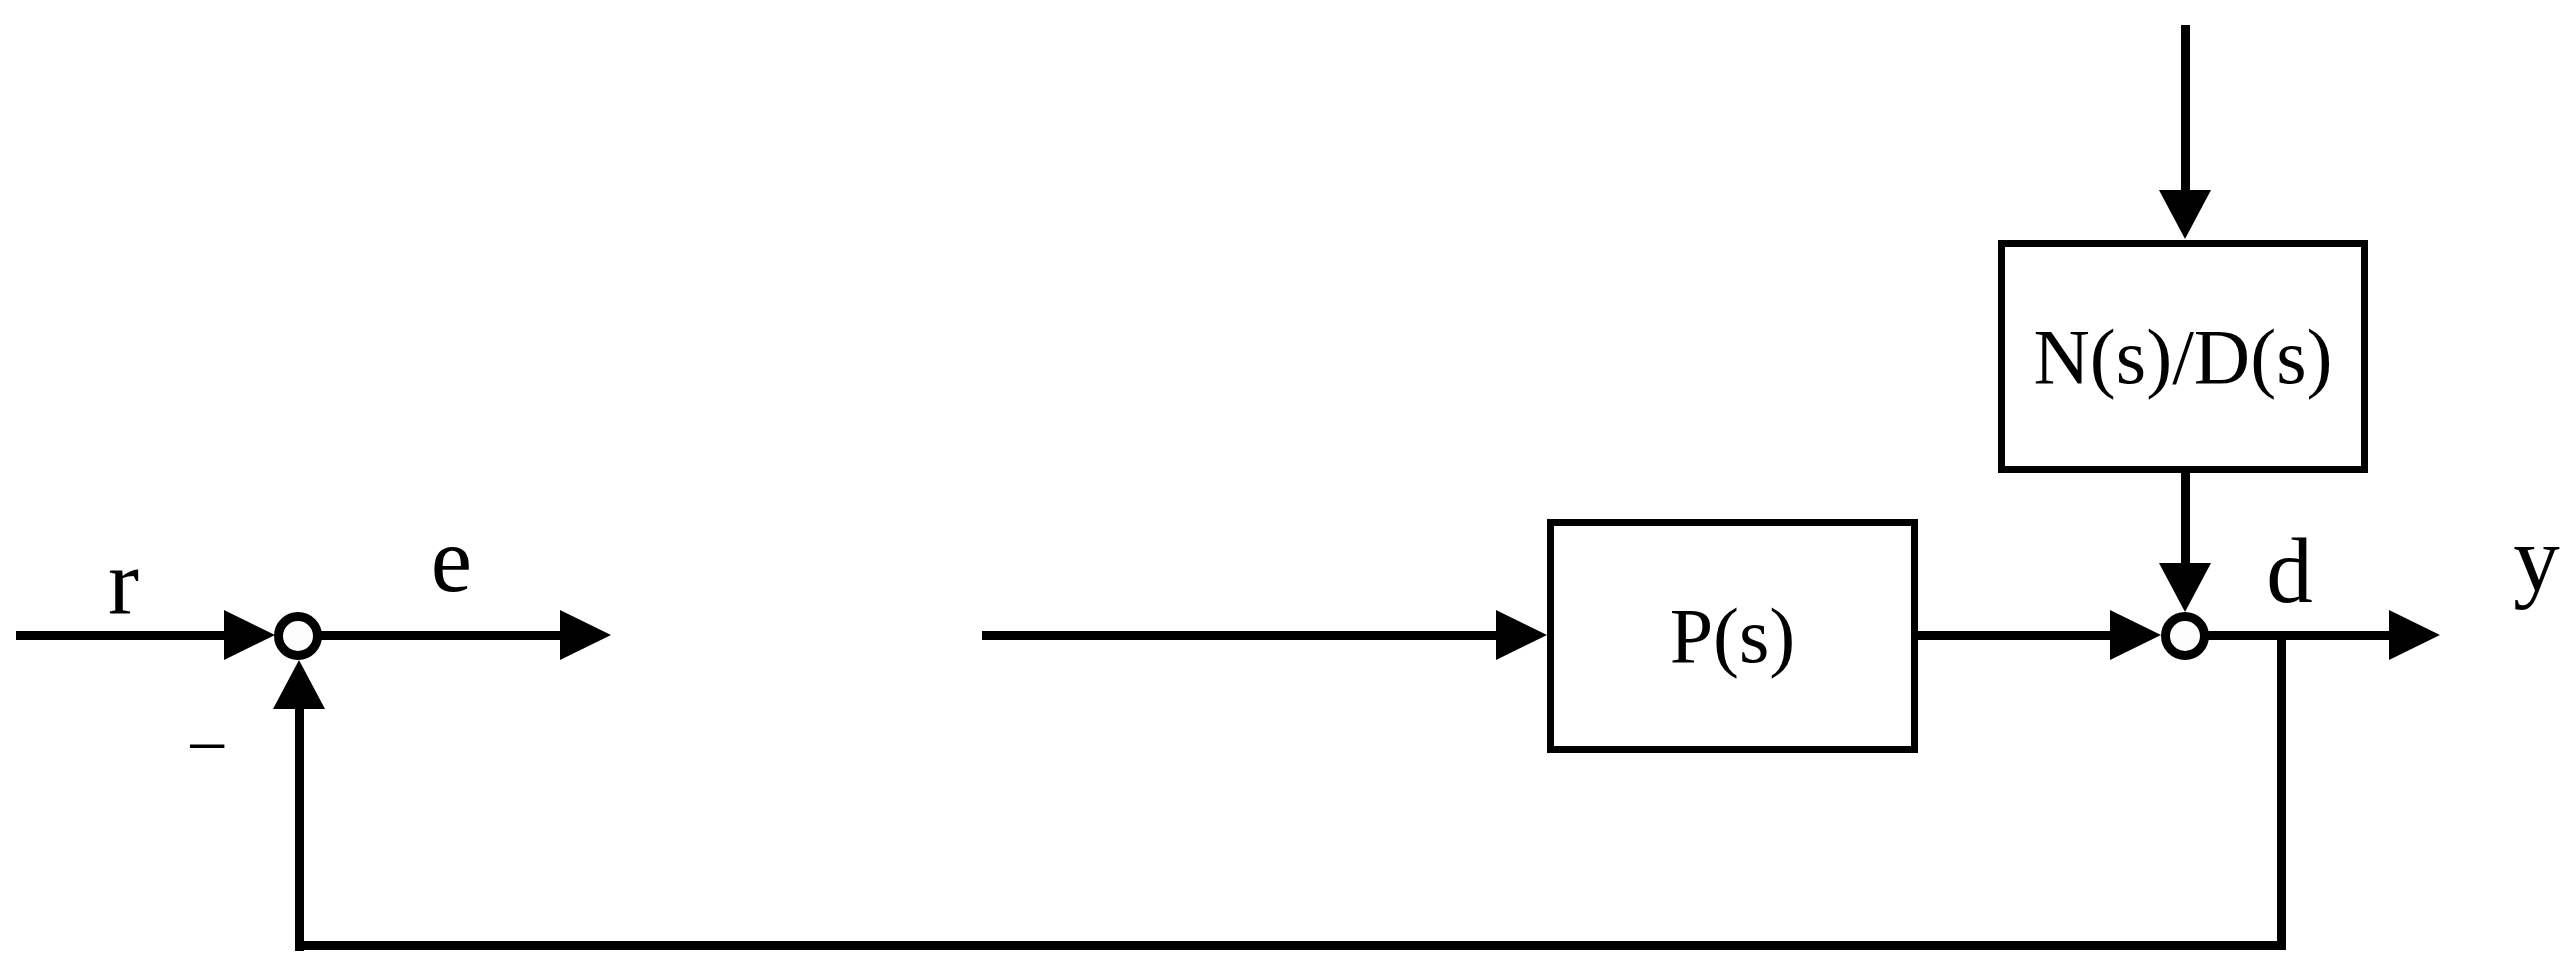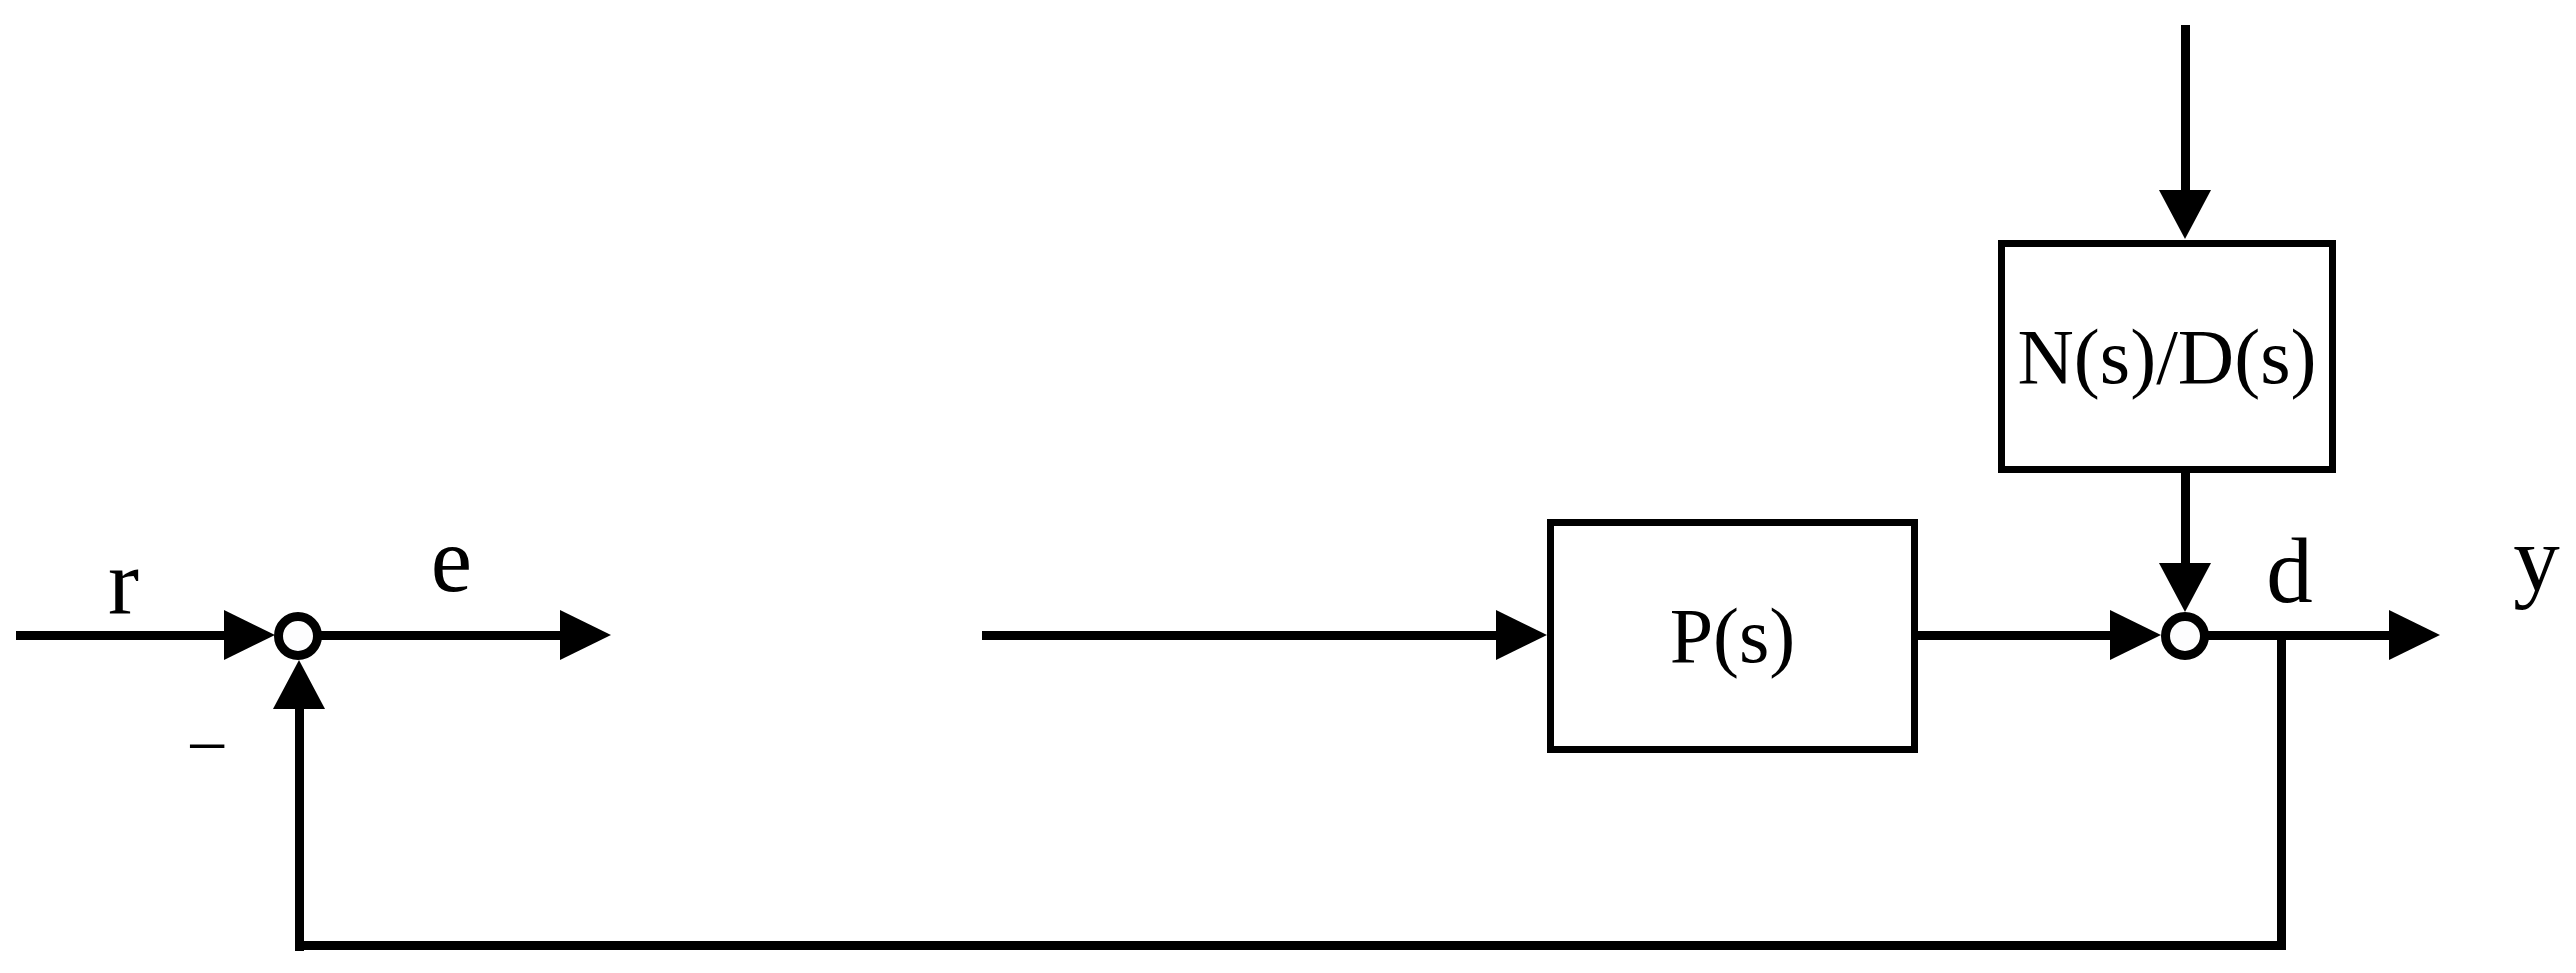--- a/index.html
+++ b/index.html
@@ -84,21 +84,21 @@
   <div class="arr down" style="left:2159px; top:190px;"></div>
   <div class="arr down" style="left:2159px; top:563px;"></div>
   <div class="arr up" style="left:273px;  top:660px;"></div>
 
   <div class="sum" style="left:274px;  top:612px;"></div>
   <div class="sum" style="left:2161px; top:612px;"></div>
 
   <div class="box" style="left:1547px; top:519px; width:371px; height:234px;">
     <span class="blabel">P(s)</span>
   </div>
-  <div class="box" style="left:1998px; top:240px; width:338px; height:233px;">
+  <div class="box" style="left:1998px; top:240px; width:370px; height:233px;">
     <span class="blabel">N(s)/D(s)</span>
   </div>
 
   <div class="slabel" style="left:62px;   top:535px;">r</div>
   <div class="slabel" style="left:390px;  top:513px;">e</div>
   <div class="slabel" style="left:2228px; top:524px;">d</div>
   <div class="slabel" style="left:2475px; top:512px;">y</div>
   <div class="minus" style="left:154px;  top:709px;">−</div>
 
 </div>

